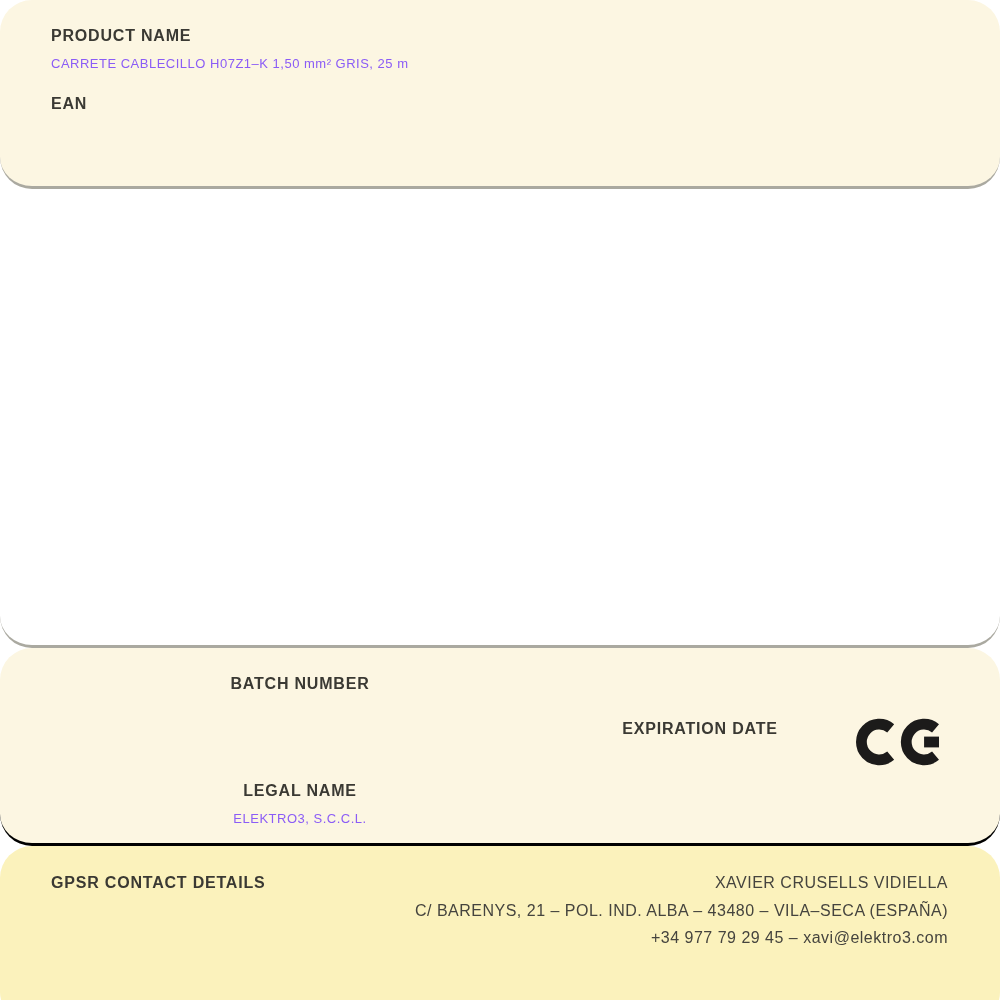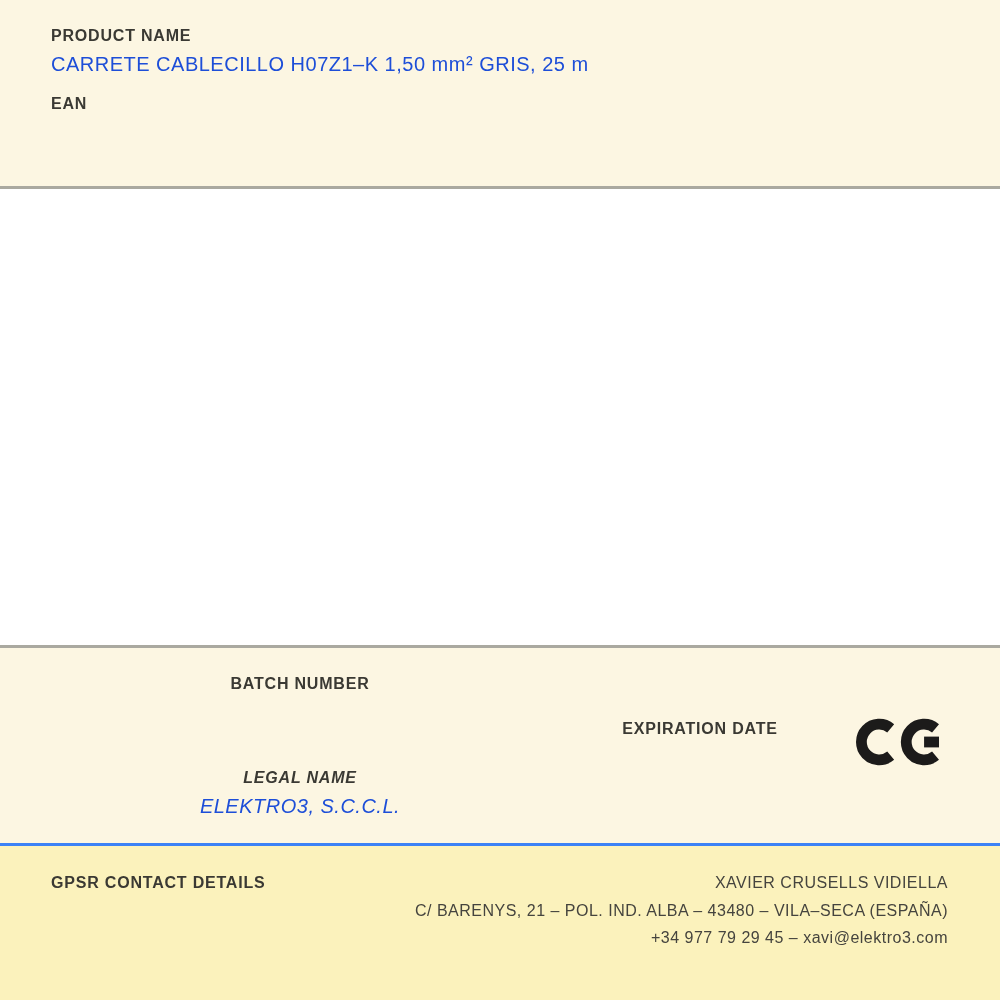--- a/index.html
+++ b/index.html
@@ -16,73 +16,74 @@
   }
   .page {
     position: relative;
     width: 1000px;
     height: 1000px;
   }
   .sec {
     position: relative;
     box-sizing: border-box;
     width: 1000px;
+    border-radius: 32px;
   }
   .sec-top {
     height: 189px;
     background: #fcf6e2;
     border-bottom: 3px solid #aaa9a0;
     padding: 27px 51px 0 51px;
   }
   .sec-blank {
     height: 459px;
     background: #ffffff;
     border-bottom: 3px solid #aaa9a0;
   }
   .sec-info {
     height: 198px;
     background: #fcf6e2;
-    border-bottom: 3px solid #3b82f6;
+    border-bottom: 3px solid #000000;
   }
   .sec-contact {
     height: 178px;
     background: #fbf2bc;
     padding: 28px 52px 0 51px;
     display: flex;
     justify-content: space-between;
     align-items: flex-start;
   }
   .label {
     font-size: 16px;
     font-weight: 700;
     letter-spacing: 0.8px;
     color: #3a3933;
     line-height: 17px;
   }
   .value {
-    font-size: 20px;
+    font-size: 13px;
     font-weight: 400;
     letter-spacing: 0.5px;
-    color: #1d4ed8;
+    color: #8b5cf6;
     line-height: 18px;
     margin-top: 11px;
   }
   .field + .field {
     margin-top: 22px;
   }
   
   .info-cell {
     position: absolute;
     width: 600px;
     text-align: center;
   }
   .cell-left   { left: 0; }
   .cell-right  { left: 400px; margin-top: 45px; }
   .row-labels  { top: 27px; }
-  .row-legal   { top: 121px; font-style: italic; }
+  .row-legal   { top: 134px; }
   .ce-wrap {
     position: absolute;
     top: 64px;
     right: 56px;
     width: 88px;
     height: 60px;
   }
   .ce-wrap svg { display: block; width: 88px; height: 60px; }
   .contact-right {
     text-align: right;

